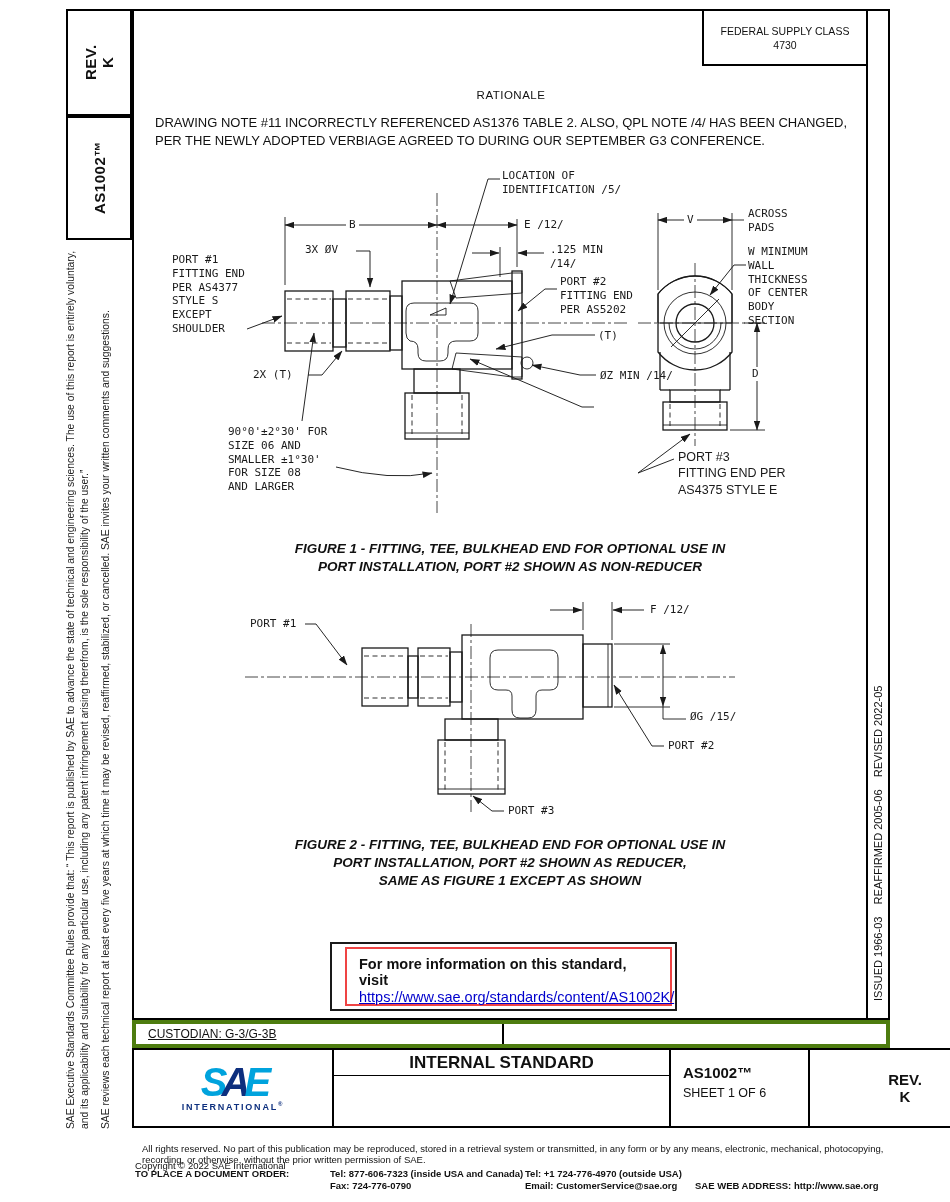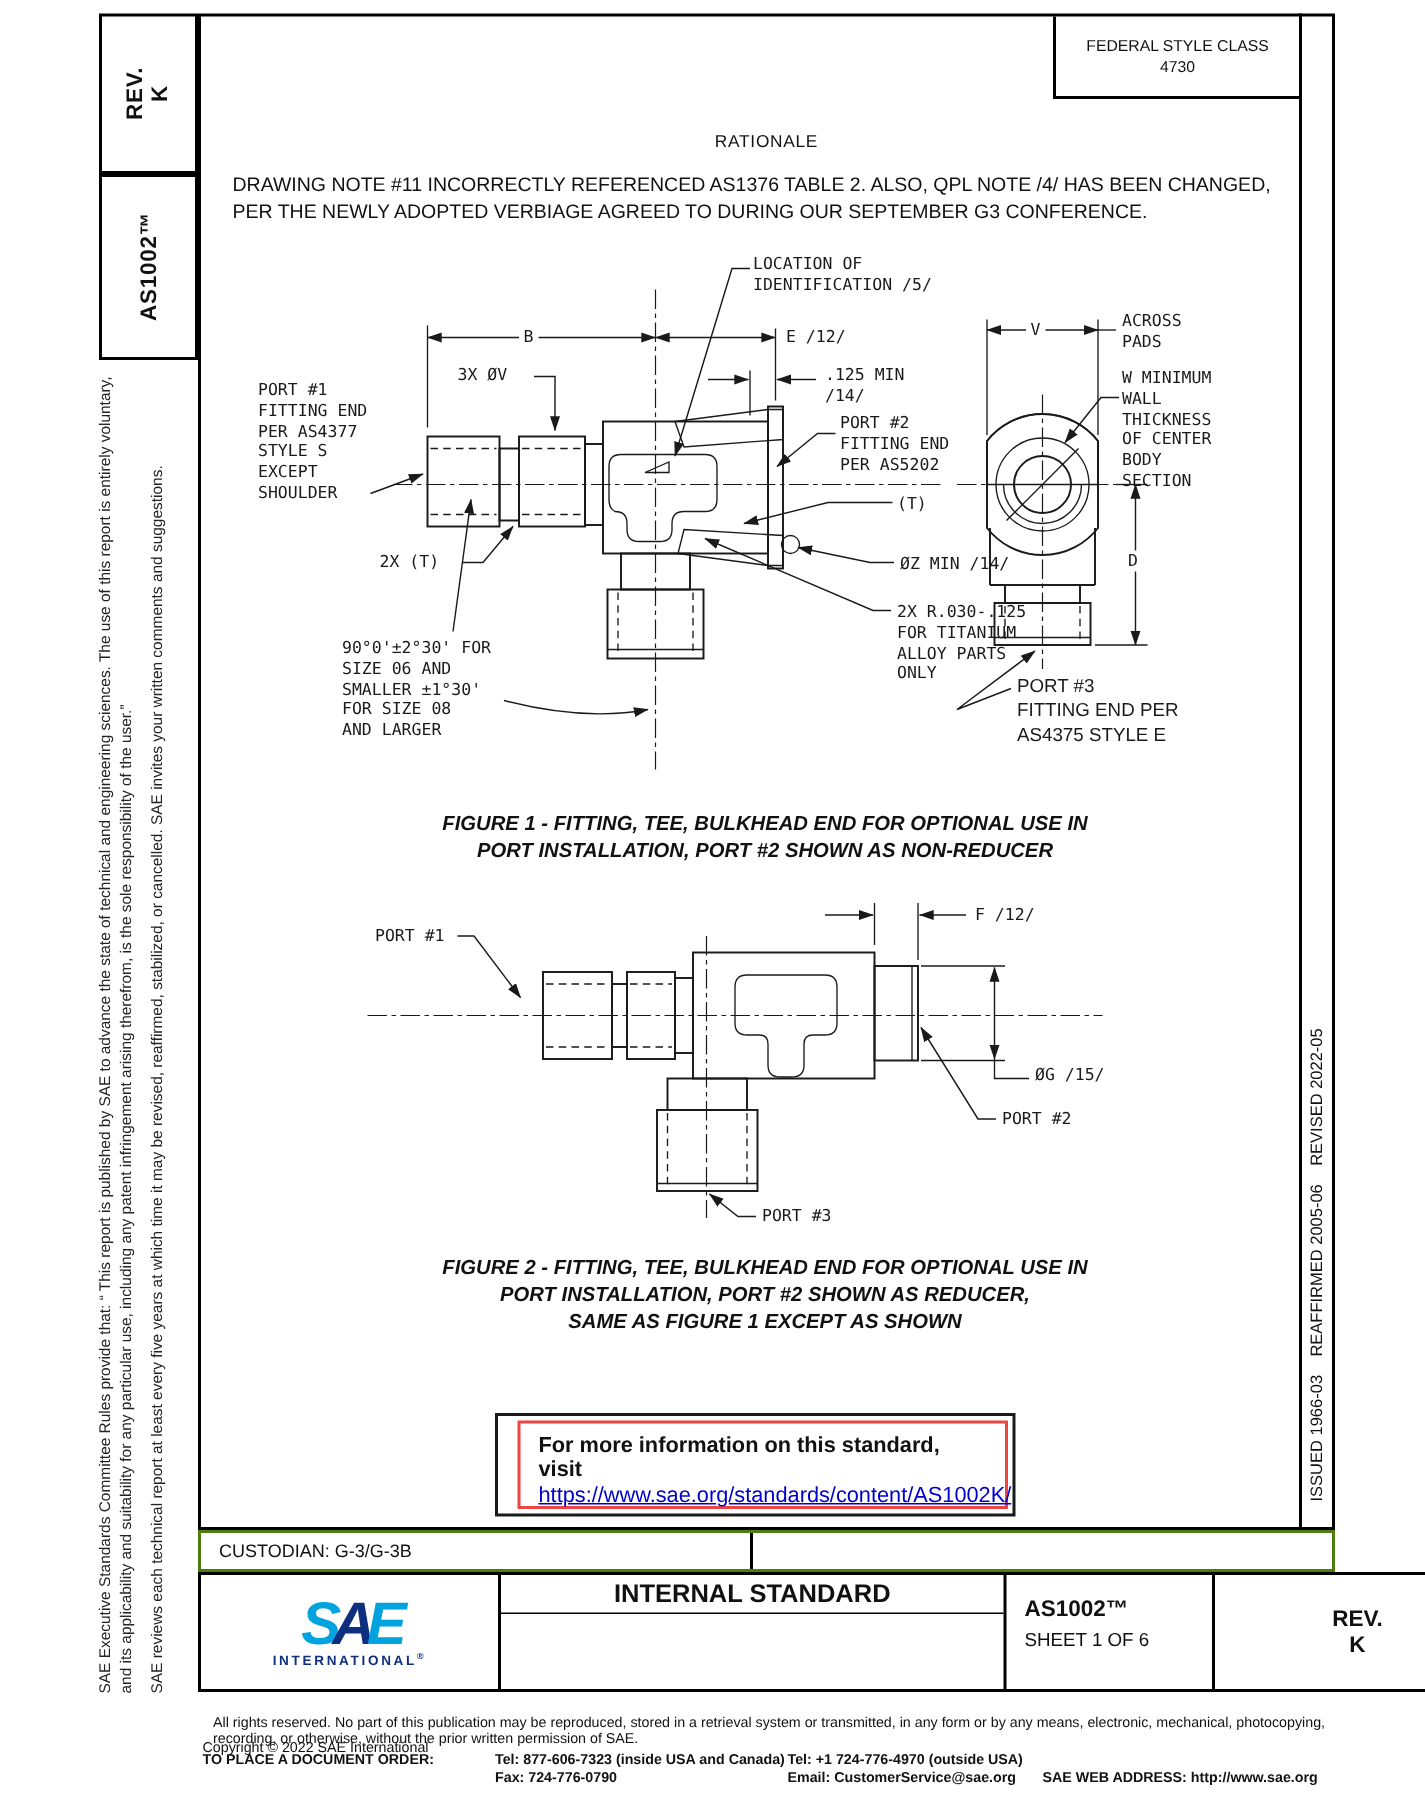--- a/index.html
+++ b/index.html
@@ -53,21 +53,21 @@
   <div class="abs rot" style="left:99px;top:1129px;width:884px;">SAE reviews each technical report at least every five years at which time it may be revised, reaffirmed, stabilized, or cancelled. SAE invites your written comments and suggestions.</div>
 
   <div class="abs box" style="left:132px;top:9px;width:758px;height:1011px;"></div>
   <div class="abs" style="left:866px;top:9px;width:0;height:1011px;border-left:2px solid #000;"></div>
 
   <div class="abs" style="left:871px;top:1001px;width:20px;">
     <div class="rot" style="width:455px;font-size:11px;white-space:pre;color:#111;">ISSUED 1966-03    REAFFIRMED 2005-06    REVISED 2022-05</div>
   </div>
 
   <div class="abs" style="left:702px;top:11px;width:164px;height:55px;border-left:2px solid #000;border-bottom:2px solid #000;box-sizing:border-box;display:flex;flex-direction:column;align-items:center;justify-content:center;">
-    <div style="font-size:10.5px;">FEDERAL STYLE CLASS</div>
+    <div style="font-size:10.5px;">FEDERAL SUPPLY CLASS</div>
     <div style="font-size:10.5px;margin-top:2px;">4730</div>
   </div>
 
   <div class="abs" style="left:132px;top:89px;width:758px;text-align:center;font-size:11.5px;letter-spacing:.5px;">RATIONALE</div>
   <div class="abs pre" style="left:155px;top:114px;width:715px;font-size:13px;line-height:1.4;">DRAWING NOTE #11 INCORRECTLY REFERENCED AS1376 TABLE 2. ALSO, QPL NOTE /4/ HAS BEEN CHANGED,
 PER THE NEWLY ADOPTED VERBIAGE AGREED TO DURING OUR SEPTEMBER G3 CONFERENCE.</div>
 
   <div class="abs" style="left:150px;top:163px;width:720px;height:372px;">
     <svg width="720" height="372" viewBox="0 0 720 372" style="position:absolute;left:0;top:0;">
       <defs>
@@ -172,24 +172,20 @@
 STYLE S
 EXCEPT
 SHOULDER</div>
     <div class="abs cad" style="left:155px;top:80px;">3X ØV</div>
     <div class="abs cad" style="left:410px;top:112px;">PORT #2
 FITTING END
 PER AS5202</div>
     <div class="abs cad" style="left:448px;top:166px;">(T)</div>
     <div class="abs cad" style="left:103px;top:205px;">2X (T)</div>
     <div class="abs cad" style="left:450px;top:206px;">ØZ MIN /14/</div>
-    <div class="abs cad" style="left:448px;top:238px;">2X R.030-.125
-FOR TITANIUM
-ALLOY PARTS
-ONLY</div>
     <div class="abs cad" style="left:78px;top:262px;">90°0'±2°30' FOR
 SIZE 06 AND
 SMALLER ±1°30'
 FOR SIZE 08
 AND LARGER</div>
     <div class="abs cad onln" style="left:534px;top:50px;">V</div>
     <div class="abs cad" style="left:598px;top:44px;">ACROSS
 PADS</div>
     <div class="abs cad" style="left:598px;top:82px;">W MINIMUM
 WALL
@@ -269,21 +265,21 @@
 SAME AS FIGURE 1 EXCEPT AS SHOWN</div>
 
   <div class="abs infobox-outer" style="left:330px;top:942px;width:347px;height:69px;box-sizing:border-box;">
     <div class="infobox-inner">
       <div class="l1">For more information on this standard, visit</div>
       <a href="#">https://www.sae.org/standards/content/AS1002K/</a>
     </div>
   </div>
 
 
-  <div class="abs" style="left:132px;top:1020px;width:758px;height:28px;border:2px solid #4d7c0f;box-sizing:border-box;display:flex;">
+  <div class="abs" style="left:132px;top:1020px;width:758px;height:28px;border:4px solid #4d7c0f;box-sizing:border-box;display:flex;text-decoration:underline;">
     <div style="width:368px;border-right:2px solid #000;box-sizing:border-box;display:flex;align-items:center;padding-left:12px;font-size:12px;">CUSTODIAN: G-3/G-3B</div>
   </div>
 
   <div class="abs" style="left:132px;top:1048px;width:870px;height:80px;border:2px solid #000;box-sizing:border-box;display:flex;">
     <div class="tb-cell" style="width:200px;display:flex;align-items:center;justify-content:center;">
       <div style="text-align:center;">
         <div class="sae-letters"><span style="color:#00A3DD;">S</span><span style="color:#0D2F7E;">A</span><span style="color:#00A3DD;">E</span></div>
         <div class="sae-sub" style="color:#0D2F7E;"><span>INTERNATIONAL</span><span style="font-size:6px;vertical-align:super;">®</span></div>
       </div>
     </div>

